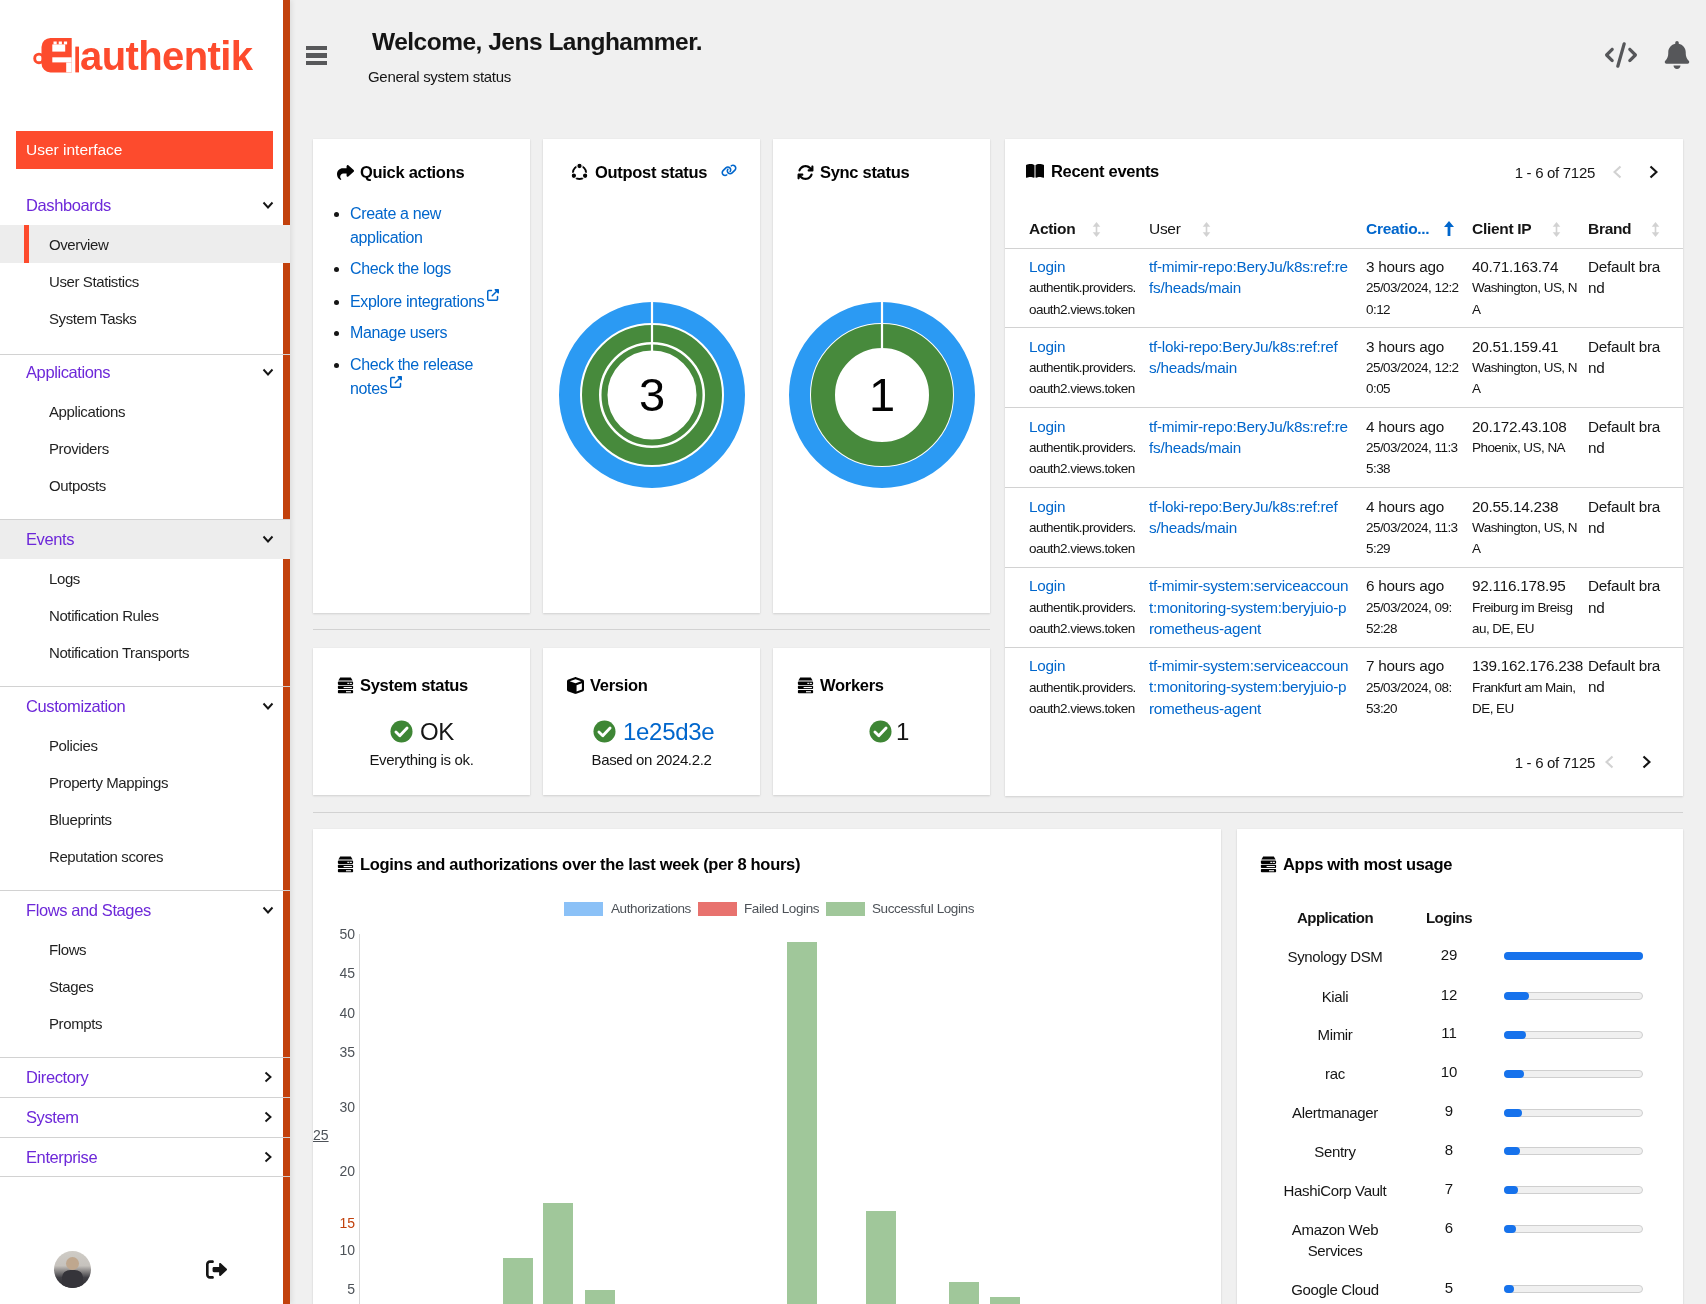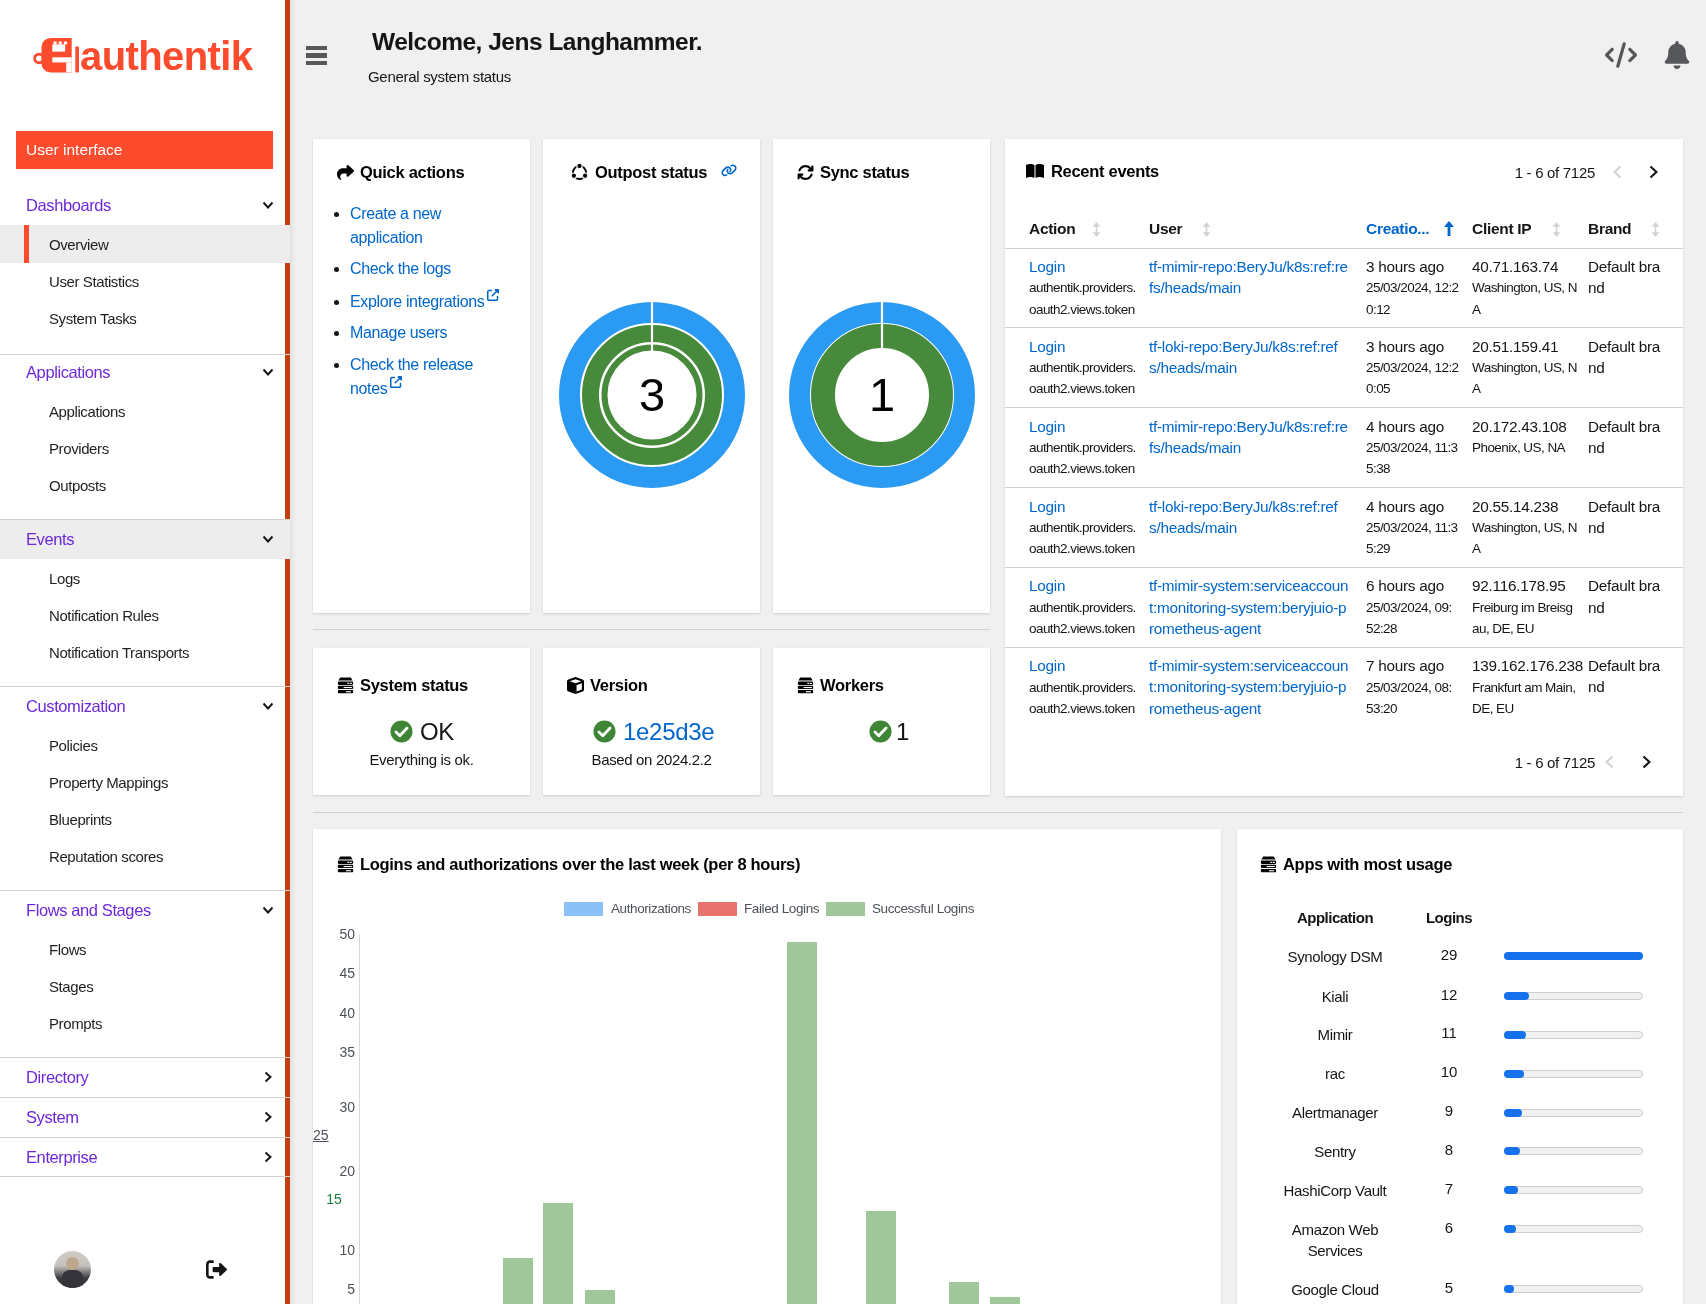--- a/index.html
+++ b/index.html
@@ -5,21 +5,21 @@
 * { margin:0; padding:0; box-sizing:border-box; }
 html,body { width:1706px; height:1304px; overflow:hidden; }
 body { font-family:"Liberation Sans", sans-serif; background:#f0f0f0; color:#151515; position:relative; }
 .abs { position:absolute; }
 .card { position:absolute; background:#fff; box-shadow:0 1px 2px rgba(3,3,3,0.13), 0 0 1px rgba(3,3,3,0.06); }
 .ctitle { font-size:16.5px; letter-spacing:-0.3px; font-weight:bold; color:#030303; display:flex; align-items:center; gap:6px; white-space:nowrap; }
 a, .link { color:#0066cc; text-decoration:none; }
 .t16 { font-size:15.3px; letter-spacing:-0.25px; line-height:21.3px; white-space:nowrap; }
 .t14 { font-size:13.5px; letter-spacing:-0.55px; line-height:21.3px; white-space:nowrap; color:#151515; }
 svg { display:block; }
-#sidebar { position:absolute; left:0; top:0; width:290px; height:1304px; background:#fff; border-right:5px solid #c2410c; box-shadow:2px 0 5px rgba(0,0,0,0.08); z-index:5; }
+#sidebar { position:absolute; left:0; top:0; width:290px; height:1304px; background:#fff; border-right:7px solid #c2410c; box-shadow:2px 0 5px rgba(0,0,0,0.08); z-index:5; }
 .navhead { position:absolute; left:26px; font-size:16.5px; letter-spacing:-0.4px; color:#6d28d9; white-space:nowrap; }
 .navsub { position:absolute; left:49px; font-size:15px; letter-spacing:-0.4px; color:#1f1f1f; white-space:nowrap; }
 .vcenter { transform:translateY(-50%); }
 .sep { position:absolute; left:0; width:290px; border-top:1px solid #d2d2d2; }
 </style>
 </head>
 <body>
 
 <div id="sidebar">
 <div class="abs" style="left:31px; top:33px;">
@@ -253,21 +253,21 @@
 <svg class="abs" style="left:644px; top:26px;" width="9" height="14" viewBox="0 0 9 14">
       <path d="M1.5 1.5 L7.5 7 L1.5 12.5" fill="none" stroke="#151515" stroke-width="2.2"></path>
     </svg>
 
 <div class="abs" style="left:24px; top:81px; font-size:15.5px; font-weight:bold; letter-spacing:-0.3px;">Action</div>
     <svg class="abs" style="left:86px; top:83px;" width="11" height="15" viewBox="0 0 11 15">
       <path d="M5.5 0 L9.3 4.8 L1.7 4.8 Z" fill="#d2d2d2"></path>
       <rect x="4.7" y="4" width="1.6" height="7" fill="#d2d2d2"></rect>
       <path d="M5.5 15 L9.3 10.2 L1.7 10.2 Z" fill="#d2d2d2"></path>
     </svg>
-<div class="abs" style="left:144px; top:81px; font-size:15.5px; font-weight:bold; letter-spacing:-0.3px;">User</div>
+<div class="abs" style="left:144px; top:81px; font-size:15.5px; font-weight:normal; letter-spacing:-0.3px;">User</div>
     <svg class="abs" style="left:196px; top:83px;" width="11" height="15" viewBox="0 0 11 15">
       <path d="M5.5 0 L9.3 4.8 L1.7 4.8 Z" fill="#d2d2d2"></path>
       <rect x="4.7" y="4" width="1.6" height="7" fill="#d2d2d2"></rect>
       <path d="M5.5 15 L9.3 10.2 L1.7 10.2 Z" fill="#d2d2d2"></path>
     </svg>
 <div class="abs" style="left:361px; top:81px; font-size:15.5px; font-weight:bold; letter-spacing:-0.3px; color:#0066cc;">Creatio...</div>
     <svg class="abs" style="left:438px; top:82px;" width="12" height="15" viewBox="0 0 12 15">
       <path d="M6 0 L11 6 L7.4 6 L7.4 15 L4.6 15 L4.6 6 L1 6 Z" fill="#0066cc"></path>
     </svg>
 <div class="abs" style="left:467px; top:81px; font-size:15.5px; font-weight:bold; letter-spacing:-0.3px;">Client IP</div>
@@ -367,21 +367,21 @@
 <div class="abs" style="left:513px; top:73px; width:39px; height:14px; background:#a0c79a;"></div>
 <div class="abs" style="left:559px; top:72px; font-size:13.5px; letter-spacing:-0.4px; color:#4d5258;">Successful Logins</div>
 
 <div class="abs" style="left:0; top:97.0px; width:42px; text-align:right; font-size:14px; color:#4d5258;">50</div>
     <div class="abs" style="left:0; top:136.4px; width:42px; text-align:right; font-size:14px; color:#4d5258;">45</div>
     <div class="abs" style="left:0; top:175.9px; width:42px; text-align:right; font-size:14px; color:#4d5258;">40</div>
     <div class="abs" style="left:0; top:215.4px; width:42px; text-align:right; font-size:14px; color:#4d5258;">35</div>
     <div class="abs" style="left:0; top:254.8px; width:42px; text-align:right; font-size:14px; color:#4d5258;margin-top:15px;">30</div>
     <div class="abs" style="left:0; top:298px; width:42px; text-align:left; font-size:14px; color:#4d5258;text-decoration:underline;">25</div>
     <div class="abs" style="left:0; top:333.7px; width:42px; text-align:right; font-size:14px; color:#4d5258;">20</div>
-    <div class="abs" style="left:0; top:362px; width:42px; text-align:center; font-size:14px; color:#15803d;">15</div>
+    <div class="abs" style="left:0; top:386px; width:42px; text-align:right; font-size:14px; color:#c2410c;">15</div>
     <div class="abs" style="left:0; top:412.6px; width:42px; text-align:right; font-size:14px; color:#4d5258;">10</div>
     <div class="abs" style="left:0; top:452.1px; width:42px; text-align:right; font-size:14px; color:#4d5258;">5</div>
 <div class="abs" style="left:45.5px; top:105px; width:1px; height:415px; background:#d8d8d8;"></div>
 <div class="abs" style="left:190px; top:429.0px; width:30px; height:71.0px; background:#a0c79a;"></div>
     <div class="abs" style="left:230px; top:373.8px; width:30px; height:126.2px; background:#a0c79a;"></div>
     <div class="abs" style="left:272px; top:460.6px; width:30px; height:39.4px; background:#a0c79a;"></div>
     <div class="abs" style="left:474px; top:113.4px; width:30px; height:386.6px; background:#a0c79a;"></div>
     <div class="abs" style="left:553px; top:381.6px; width:30px; height:118.3px; background:#a0c79a;"></div>
     <div class="abs" style="left:636px; top:452.7px; width:30px; height:47.3px; background:#a0c79a;"></div>
     <div class="abs" style="left:677px; top:468.4px; width:30px; height:31.6px; background:#a0c79a;"></div>

